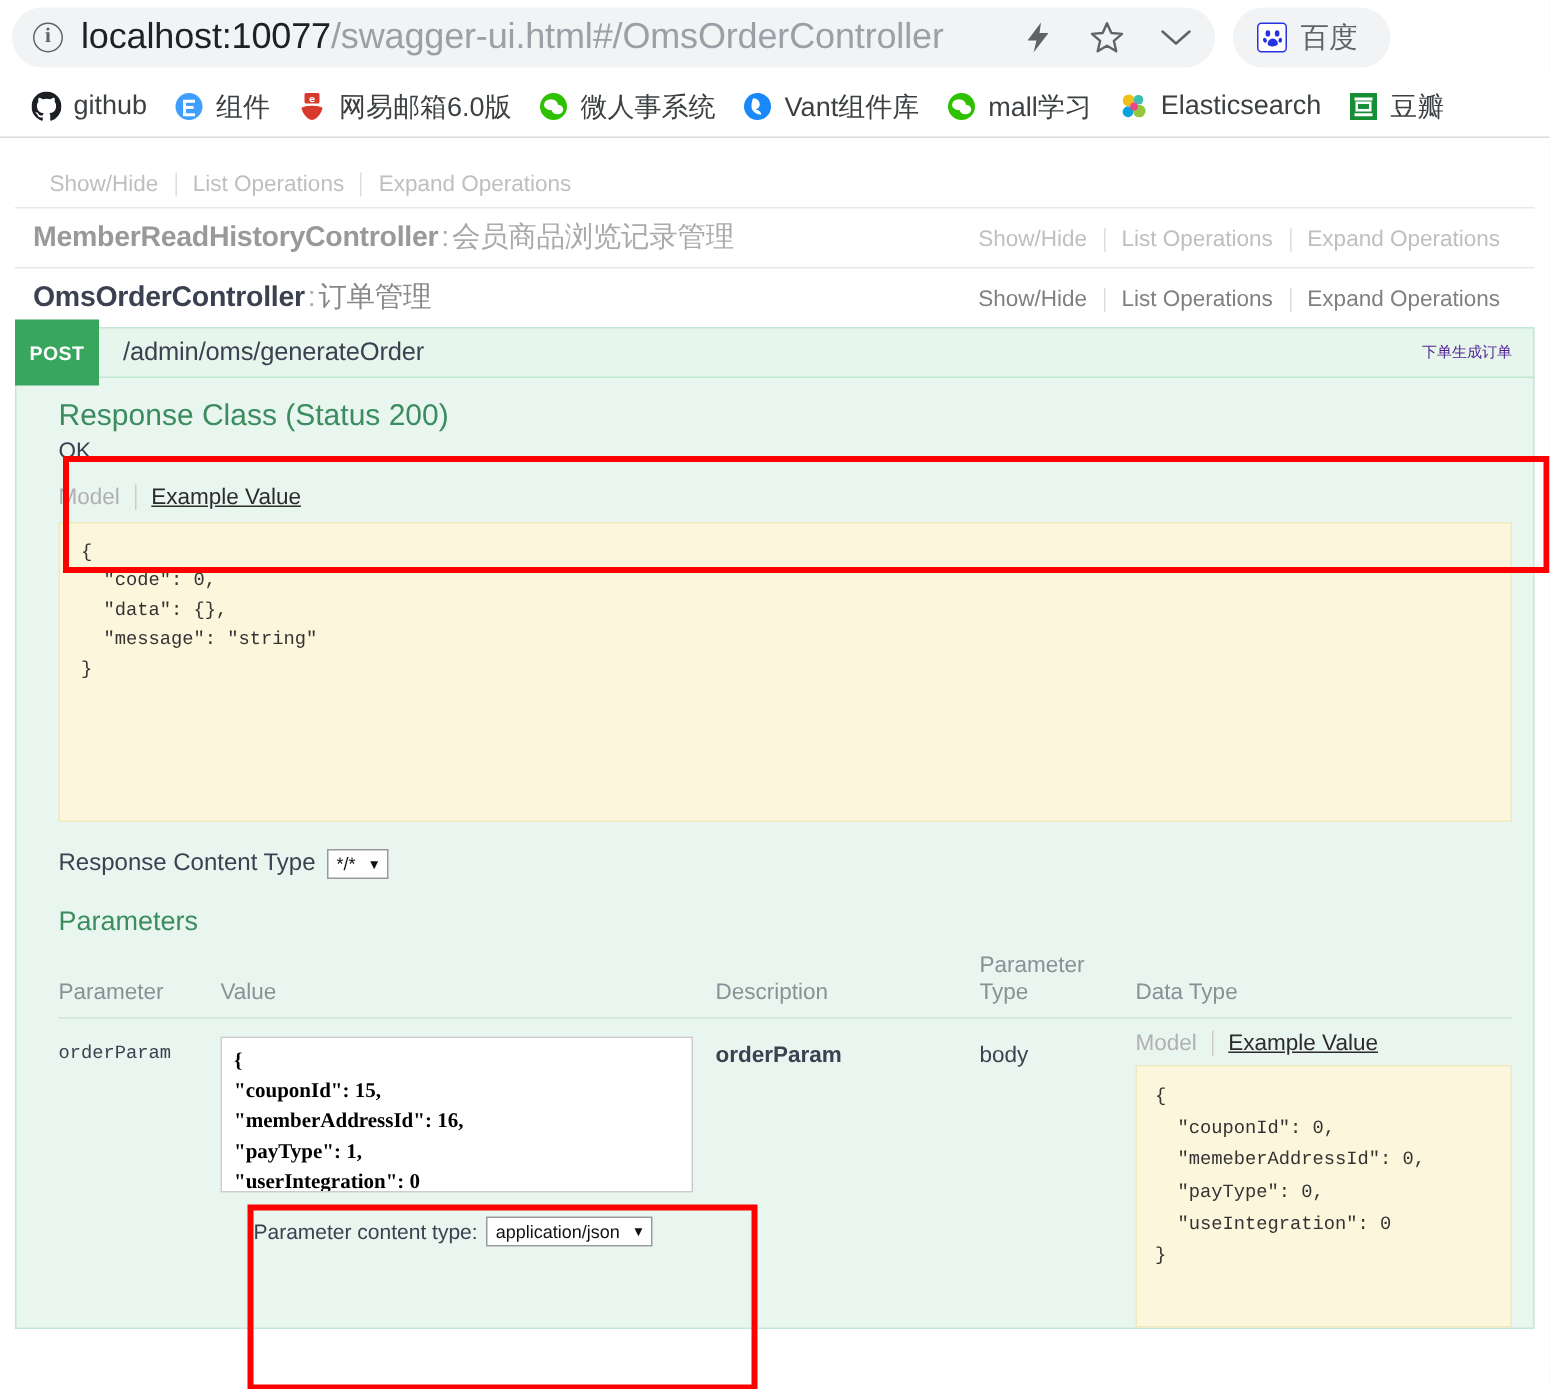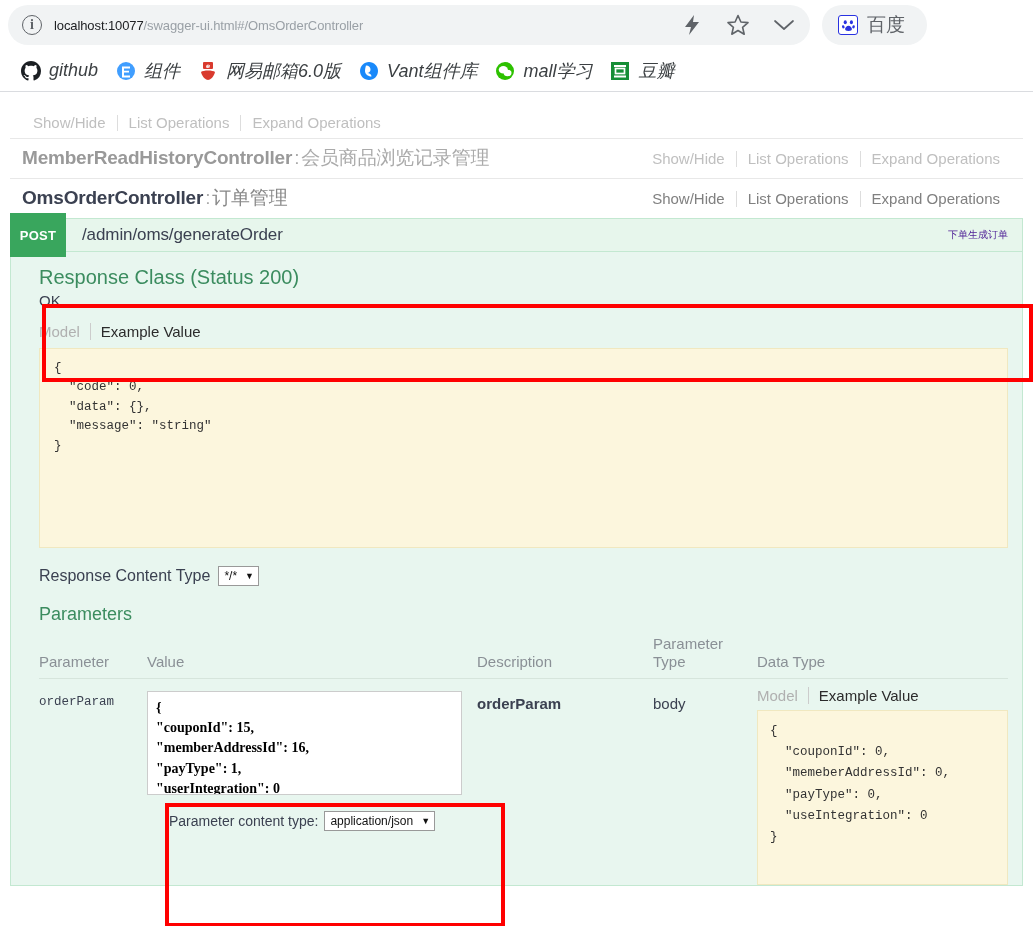--- a/index.html
+++ b/index.html
@@ -41,21 +41,21 @@
     border: 1.6px solid #5f6368;
     border-radius: 50%;
     display: flex; align-items: center; justify-content: center;
     font-family: "Liberation Serif", serif;
     font-size: 14px; font-weight: bold; color: #5f6368;
     flex: 0 0 auto;
     line-height: 1;
   }
   .url-text {
     margin-left: 12px;
-    font-size: 13px;
+    font-size: 24px;
     color: #9aa0a6;
     white-space: nowrap;
     overflow: hidden;
     letter-spacing: -0.1px;
   }
   .url-text .host { color: #202124; }
   .omnibox-actions {
     margin-left: auto;
     display: flex;
     align-items: center;
@@ -101,21 +101,20 @@
 
   .bookmarks-bar {
     display: flex;
     align-items: center;
     height: 42px;
     padding: 0 12px;
     gap: 0px;
     border-bottom: 1px solid #dadce0;
     background: #ffffff;
     overflow: hidden;
-    font-style: italic;
   }
   .bm-item {
     display: flex;
     align-items: center;
     gap: 8px;
     padding: 4px 9px;
     border-radius: 4px;
     cursor: pointer;
     white-space: nowrap;
   }
@@ -236,20 +235,21 @@
   .tabs .tab {
     color: #b0b0b0;
     padding-right: 10px;
     cursor: pointer;
   }
   .tabs .tab.active {
     color: #2b2b2b;
     padding-left: 10px;
     border-left: 1px solid #cccccc;
     cursor: pointer;
+    text-decoration: underline;
   }
 
   .code-box {
     background: #fcf6dd;
     border: 1px solid #f0e8c0;
     font-family: "Liberation Mono", monospace;
     font-size: 12.5px;
     line-height: 1.55;
     color: #333333;
     padding: 10px 14px;
@@ -445,42 +445,64 @@
       <span class="fav" style="background:transparent;">
         <svg width="20" height="20" viewBox="0 0 20 20">
             <rect x="5" y="1" width="10" height="7" rx="1" fill="#d93a2e"></rect>
             <text x="10" y="6.9" font-size="6" fill="#fff" text-anchor="middle" font-family="DejaVu Sans">e</text>
             <path d="M3 11c2-2 12-2 14 0-1 5-5 8-7 8S4 16 3 11z" fill="#d93a2e"></path>
           </svg>
       </span>
       <span class="bm-text">网易邮箱6.0版</span>
     </div>
 
-
-    <div class="bm-item">
-      <span class="fav" style="background:transparent;">
-        <svg width="20" height="20" viewBox="0 0 20 20">
-            <path d="M10 1c5 0 9 4 9 9s-4 9-9 9-9-4-9-9 4-9 9-9z" fill="#1989fa"></path>
-            <path d="M7 4.5c3 0 4.5 2 4.5 4S10 12 8 12c2.5 0 4.5 1.4 4.5 3.5C9 15.5 6 13 6 10s1-5.5 1-5.5z" fill="#ffffff"></path>
-          </svg>
-      </span>
-      <span class="bm-text">Vant组件库</span>
-    </div>
-
     <div class="bm-item">
       <span class="fav" style="background:transparent;">
         <svg width="20" height="20" viewBox="0 0 20 20">
             <circle cx="10" cy="10" r="9" fill="#2dc100"></circle>
             <ellipse cx="8.3" cy="8.8" rx="4.6" ry="3.7" fill="#ffffff"></ellipse>
             <ellipse cx="12.6" cy="12" rx="3.9" ry="3.2" fill="#ffffff"></ellipse>
           </svg>
       </span>
+      <span class="bm-text">微人事系统</span>
+    </div>
+
+    <div class="bm-item">
+      <span class="fav" style="background:transparent;">
+        <svg width="20" height="20" viewBox="0 0 20 20">
+            <path d="M10 1c5 0 9 4 9 9s-4 9-9 9-9-4-9-9 4-9 9-9z" fill="#1989fa"></path>
+            <path d="M7 4.5c3 0 4.5 2 4.5 4S10 12 8 12c2.5 0 4.5 1.4 4.5 3.5C9 15.5 6 13 6 10s1-5.5 1-5.5z" fill="#ffffff"></path>
+          </svg>
+      </span>
+      <span class="bm-text">Vant组件库</span>
+    </div>
+
+    <div class="bm-item">
+      <span class="fav" style="background:transparent;">
+        <svg width="20" height="20" viewBox="0 0 20 20">
+            <circle cx="10" cy="10" r="9" fill="#2dc100"></circle>
+            <ellipse cx="8.3" cy="8.8" rx="4.6" ry="3.7" fill="#ffffff"></ellipse>
+            <ellipse cx="12.6" cy="12" rx="3.9" ry="3.2" fill="#ffffff"></ellipse>
+          </svg>
+      </span>
       <span class="bm-text">mall学习</span>
     </div>
 
+    <div class="bm-item">
+      <span class="fav" style="background:transparent;">
+        <svg width="20" height="20" viewBox="0 0 20 20">
+            <circle cx="6.5" cy="6" r="4" fill="#f0bf1a"></circle>
+            <circle cx="13" cy="5.5" r="3.2" fill="#3ebeb0"></circle>
+            <circle cx="6" cy="13.5" r="3.6" fill="#07a5de"></circle>
+            <circle cx="13.5" cy="13" r="4.2" fill="#93c83e"></circle>
+            <circle cx="10" cy="10" r="2.6" fill="#e8478b"></circle>
+          </svg>
+      </span>
+      <span class="bm-text">Elasticsearch</span>
+    </div>
 
     <div class="bm-item">
       <span class="fav" style="background:transparent;">
         <svg width="20" height="20" viewBox="0 0 20 20">
             <rect x="1" y="1" width="18" height="18" fill="#168e36"></rect>
             <rect x="4" y="4" width="12" height="2" fill="#fff"></rect>
             <rect x="5.5" y="7.5" width="9" height="5" fill="none" stroke="#fff" stroke-width="1.7"></rect>
             <rect x="4" y="14.5" width="12" height="2" fill="#fff"></rect>
           </svg>
       </span>

